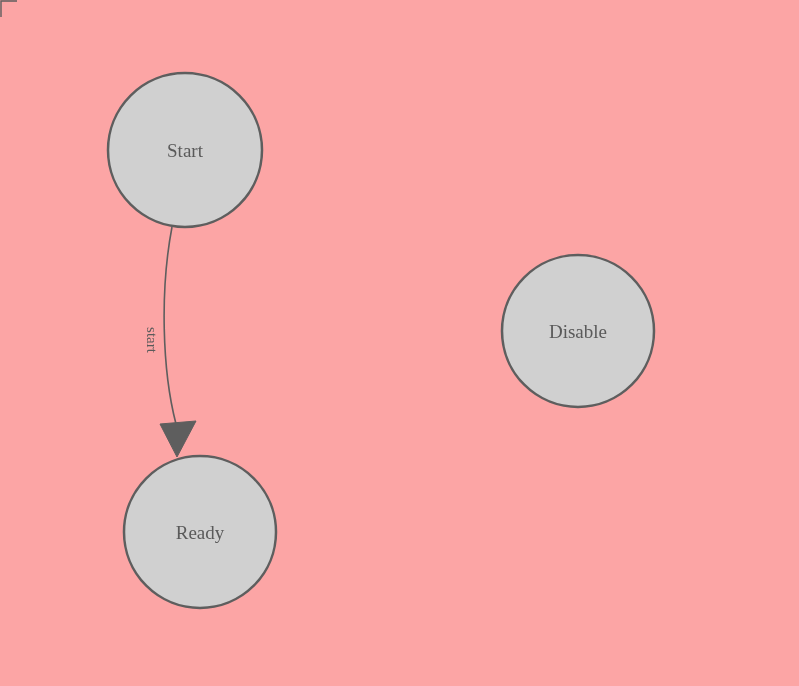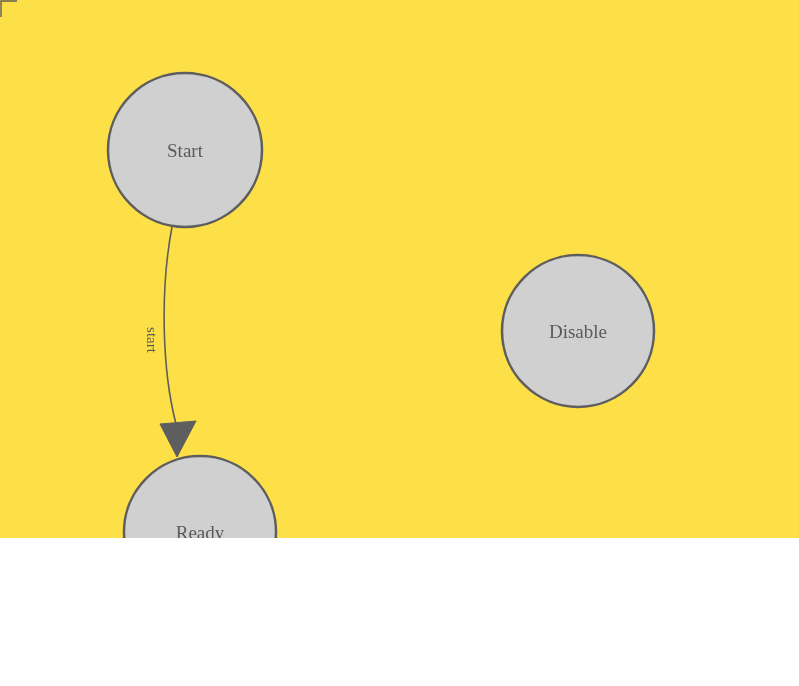--- a/index.html
+++ b/index.html
@@ -7,22 +7,22 @@
     margin: 0;
     padding: 0;
     background: #ffffff;
   }
   body {
     font-family: "Liberation Serif", "DejaVu Serif", serif;
   }
   #canvas {
     position: relative;
     width: 799px;
-    height: 538px;
-    background: #fde047;
+    height: 686px;
+    background: #fca5a5;
     overflow: hidden;
   }
   #diagram-svg {
     position: absolute;
     left: 0;
     top: 0;
     width: 799px;
     height: 686px;
   }
   .node-circle {

